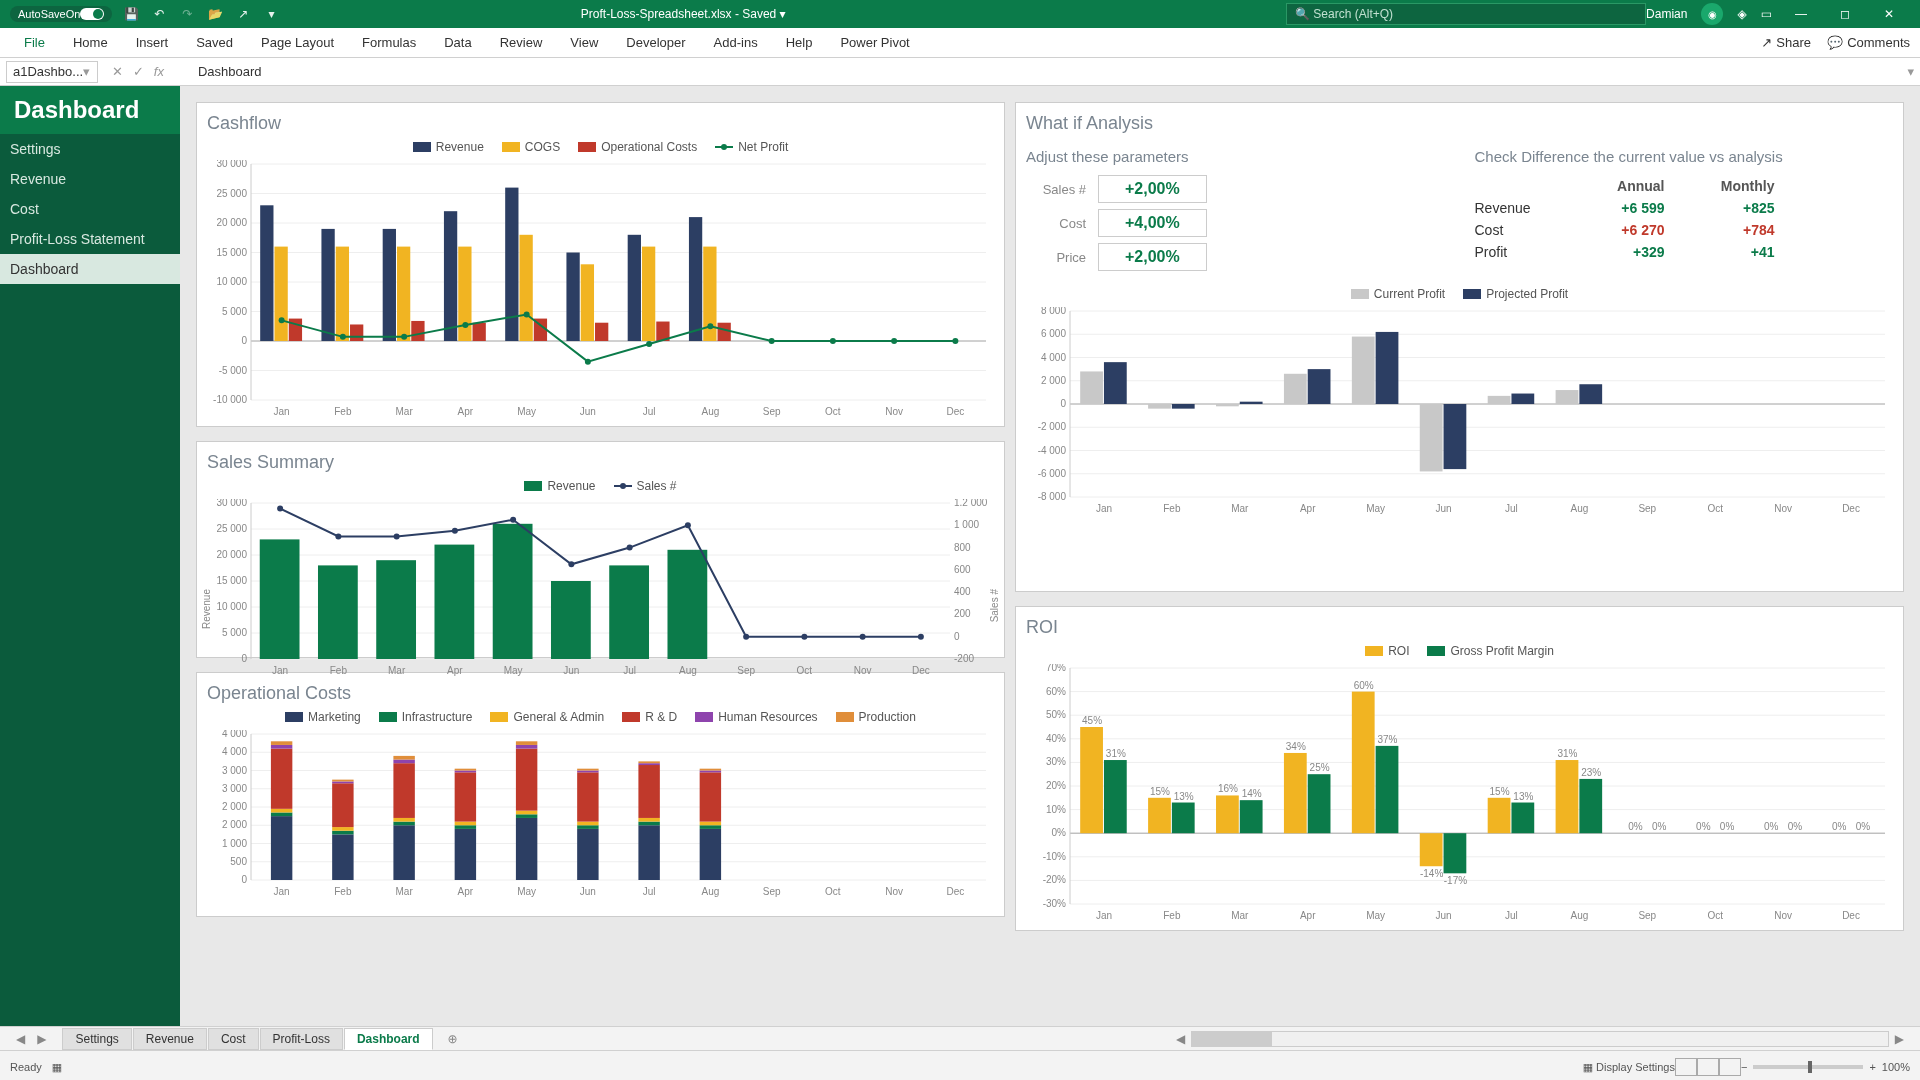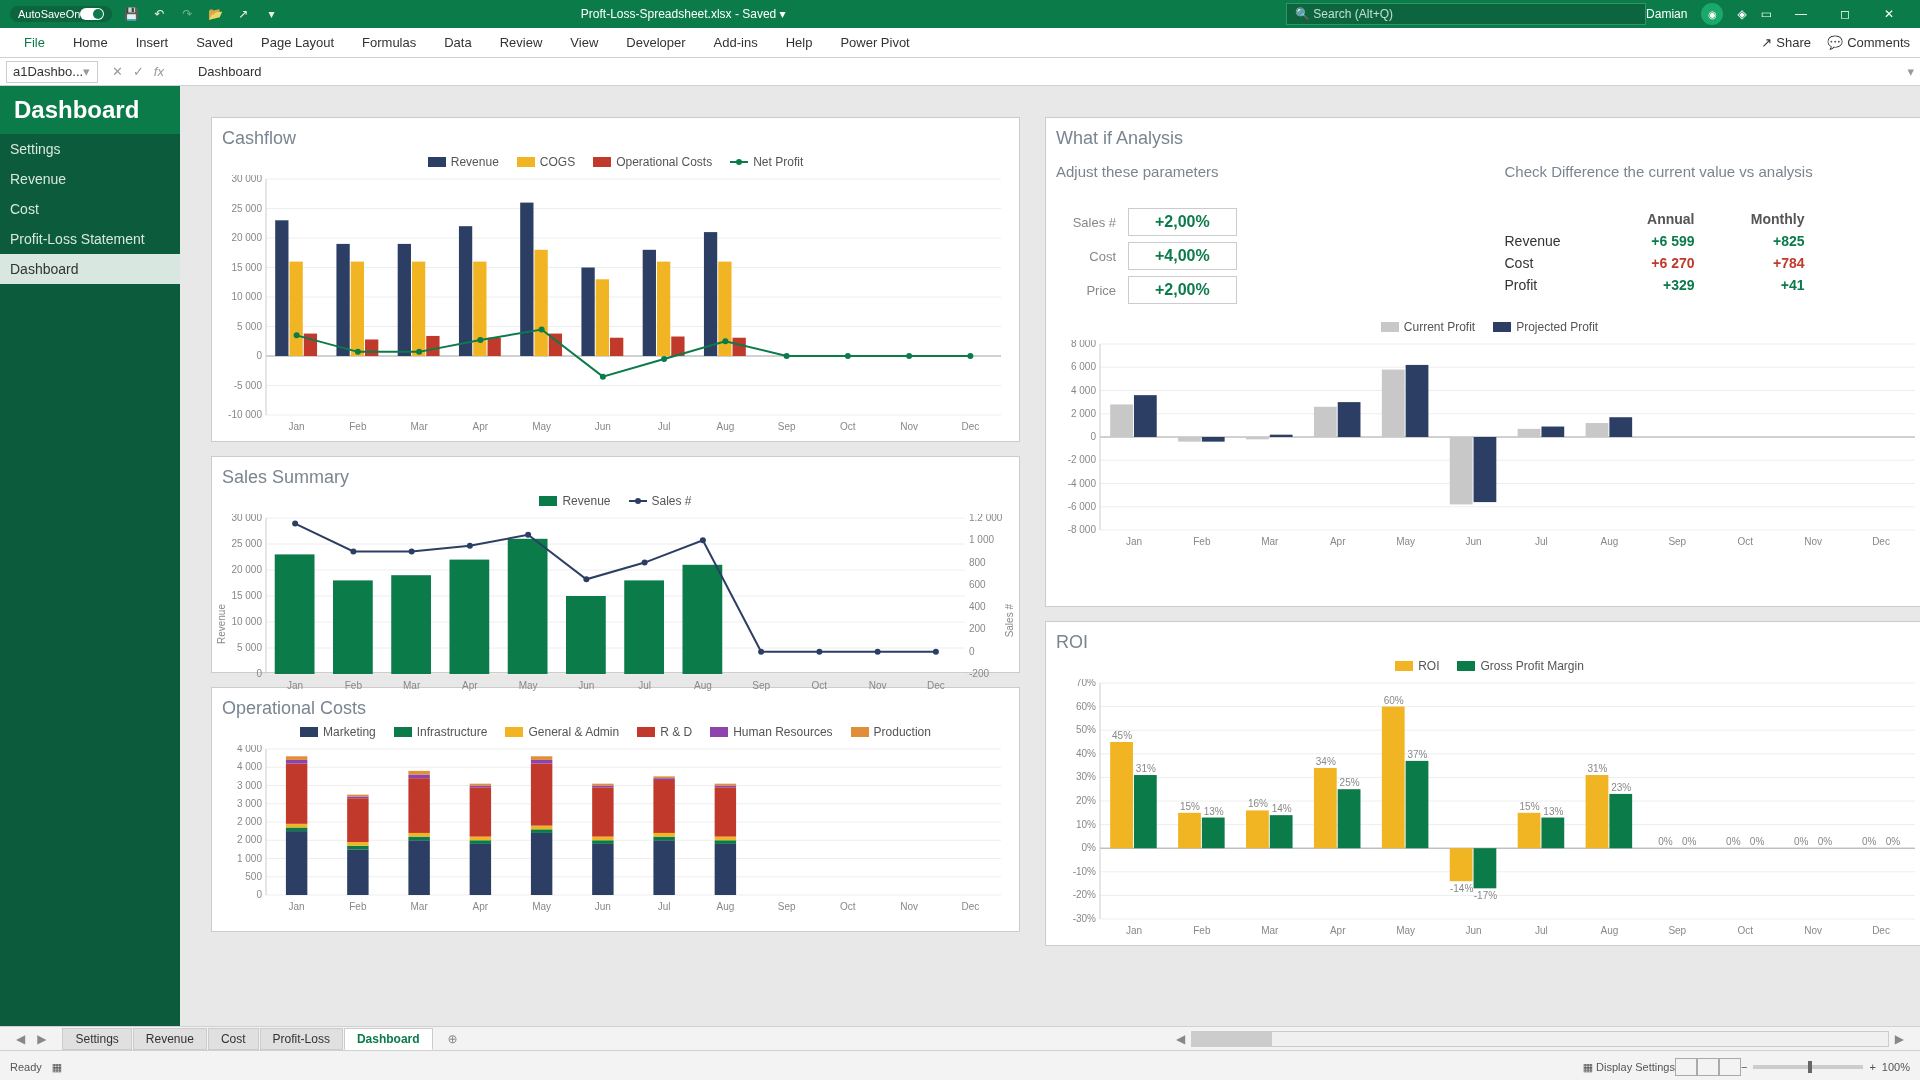--- a/index.html
+++ b/index.html
@@ -24,35 +24,35 @@
 .formulabar{height:28px;border-bottom:1px solid #d0d0d0;display:flex;align-items:center;padding:0 6px;font-size:13px}
 .namebox{width:92px;border:1px solid #ccc;height:22px;padding:0 6px;display:flex;align-items:center;justify-content:flex-start}
 .fbtns{display:flex;gap:10px;margin:0 14px;color:#999}
 .fx{font-style:italic}
 .fval{padding-left:20px}
 .sheet{display:flex;height:940px;background:#e8e8e8}
 .sidebar{width:180px;background:#0b5b3c;color:#d8e8e0;font-size:14px}
 .sidebar .hdr{background:#0b7b4a;color:#fff;font-size:24px;padding:10px 14px;font-weight:600}
 .sidebar .item{padding:7px 10px;cursor:pointer;border-bottom:0}
 .sidebar .item.active{background:#d8e8e0;color:#333}
-.canvas{flex:1;padding:31px;display:grid;grid-template-columns:1fr 1.1fr;gap:25px;overflow:hidden}
+.canvas{flex:1;padding:16px;display:grid;grid-template-columns:1fr 1.1fr;gap:10px;overflow:hidden}
 .card{background:#fff;border:1px solid #ccc;padding:10px}
 .card .ctitle{color:#7a8590;font-size:18px;margin-bottom:6px}
 .legend{display:flex;gap:18px;justify-content:center;font-size:12px;color:#555;margin-bottom:6px}
 .lg{display:flex;align-items:center;gap:5px}
 .sw{width:12px;height:12px}
 .sw.bar{width:18px;height:10px}
 .sw.line{width:18px;height:2px;position:relative}
 .sw.line::after{content:'';position:absolute;width:6px;height:6px;border-radius:50%;background:inherit;left:6px;top:-2px}
 .chart{position:relative}
 .c-left{display:flex;flex-direction:column;gap:14px}
 .c-right{display:flex;flex-direction:column;gap:14px}
 .whatif{display:flex;gap:30px;margin-bottom:10px}
 .whatif .col{flex:1}
-.subh{color:#7a8590;font-size:15px;margin-bottom:28px}
+.subh{color:#7a8590;font-size:15px;margin-bottom:10px}
 .prm{display:flex;align-items:center;gap:12px;margin:6px 0}
 .prm .label{width:60px;text-align:right;color:#888;font-size:13px}
 .prm .box{border:1px solid #ccc;padding:4px 26px;color:#0b7b4a;font-weight:600;font-size:16px}
 .difftable{font-size:14px}
 .difftable .row{display:flex;gap:20px;padding:3px 0}
 .difftable .h{font-weight:600;color:#555}
 .difftable .c1{width:80px}
 .difftable .c2,.difftable .c3{width:90px;text-align:right}
 .pos{color:#0b7b4a;font-weight:600}
 .neg{color:#c0392b;font-weight:600}

